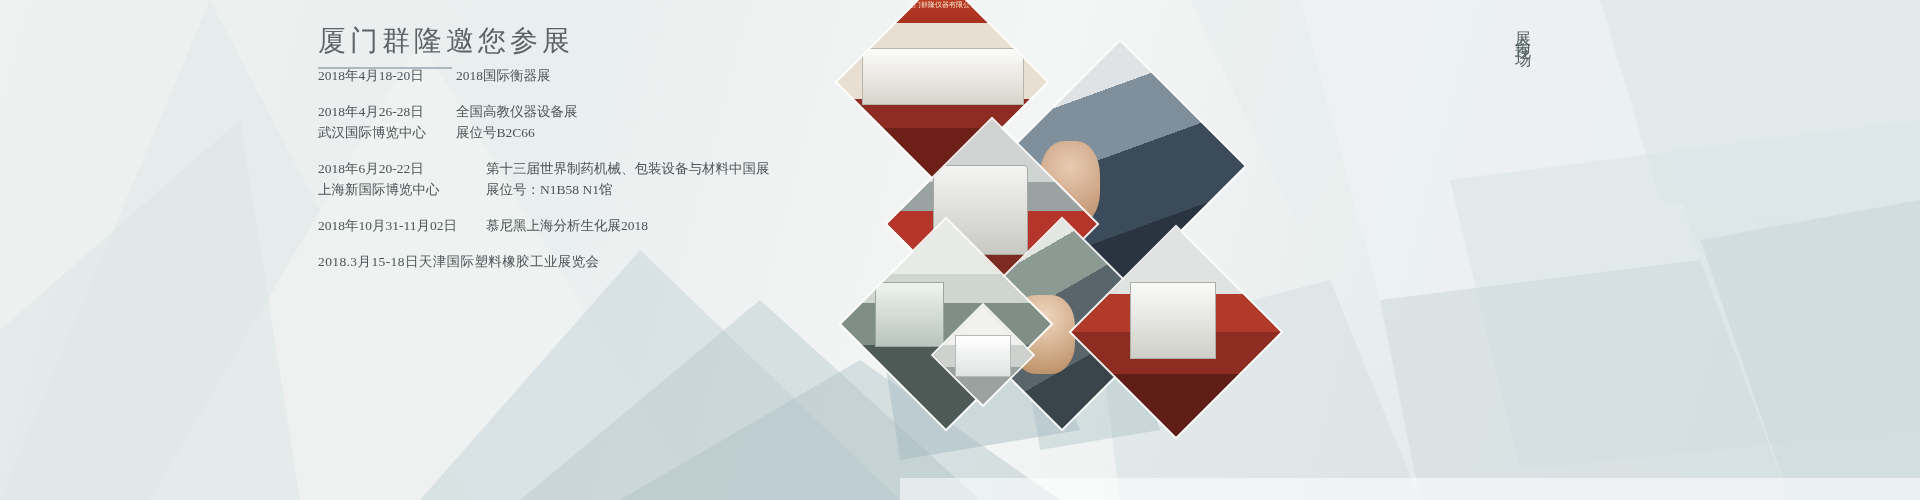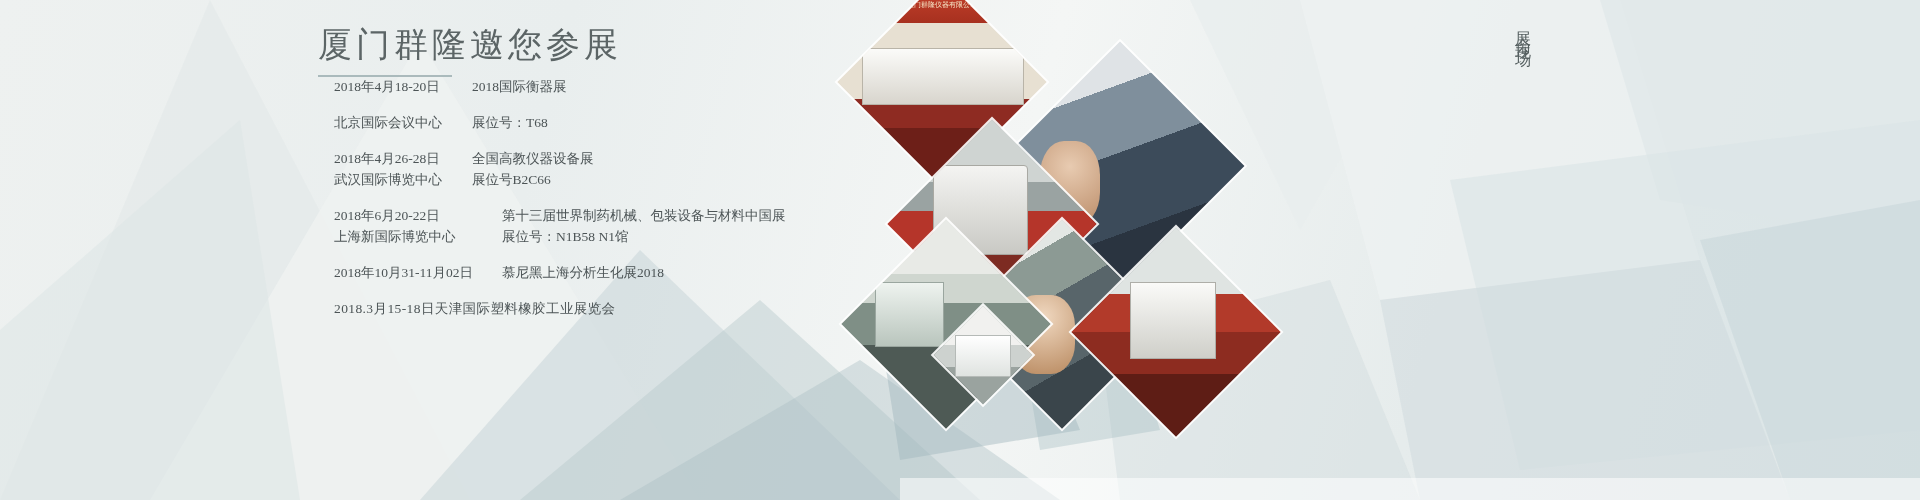--- a/index.html
+++ b/index.html
@@ -15,29 +15,29 @@
   
   .bg-layer{position:absolute;inset:0;}
   .bg-base{
     background:linear-gradient(105deg,#eef1f0 0%,#e9eeee 28%,#f4f6f5 52%,#e6ecec 74%,#dfe7e8 100%);
   }
 
   
   .content{position:absolute;left:0;top:0;width:1920px;height:500px;}
   .headline-wrap{position:absolute;left:318px;top:22px;}
   .headline{
-    font-size:34px;color:#5c6566;letter-spacing:4px;
+    font-size:28px;color:#5c6566;letter-spacing:4px;
     font-family:"Liberation Serif","DejaVu Serif",serif;
     white-space:nowrap;
   }
   .headline-rule{
     margin-top:7px;width:134px;height:2px;background:#9fb0b3;opacity:.85;
   }
 
-  .events{position:absolute;left:318px;top:76px;width:760px;margin-left:16px;}
+  .events{position:absolute;left:318px;top:65px;width:760px;}
   .event{margin-bottom:15px;}
   .evt-line{
     white-space:nowrap;color:#4c5456;font-size:13.5px;line-height:21px;
     font-family:"Liberation Serif","DejaVu Serif",serif;
   }
   .evt-line .date{display:inline-block;min-width:120px;}
   .evt-line .name{margin-left:18px;}
   .evt-line .venue{display:inline-block;min-width:120px;}
   .evt-line .booth{margin-left:18px;}
   .event.wide .evt-line .date,
@@ -139,23 +139,20 @@
 
     <div class="events">
 
       <div class="event">
         <div class="evt-line">
           <span class="date">2018年4月18-20日</span><span class="name">2018国际衡器展</span>
         </div>
       </div>
 
       <div class="event">
-        <div class="evt-line">
-          <span class="venue">北京国际会议中心</span><span class="booth">展位号：T68</span>
-        </div>
       </div>
 
       <div class="event">
         <div class="evt-line">
           <span class="date">2018年4月26-28日</span><span class="name">全国高教仪器设备展</span>
         </div>
         <div class="evt-line">
           <span class="venue">武汉国际博览中心</span><span class="booth">展位号B2C66</span>
         </div>
       </div>

